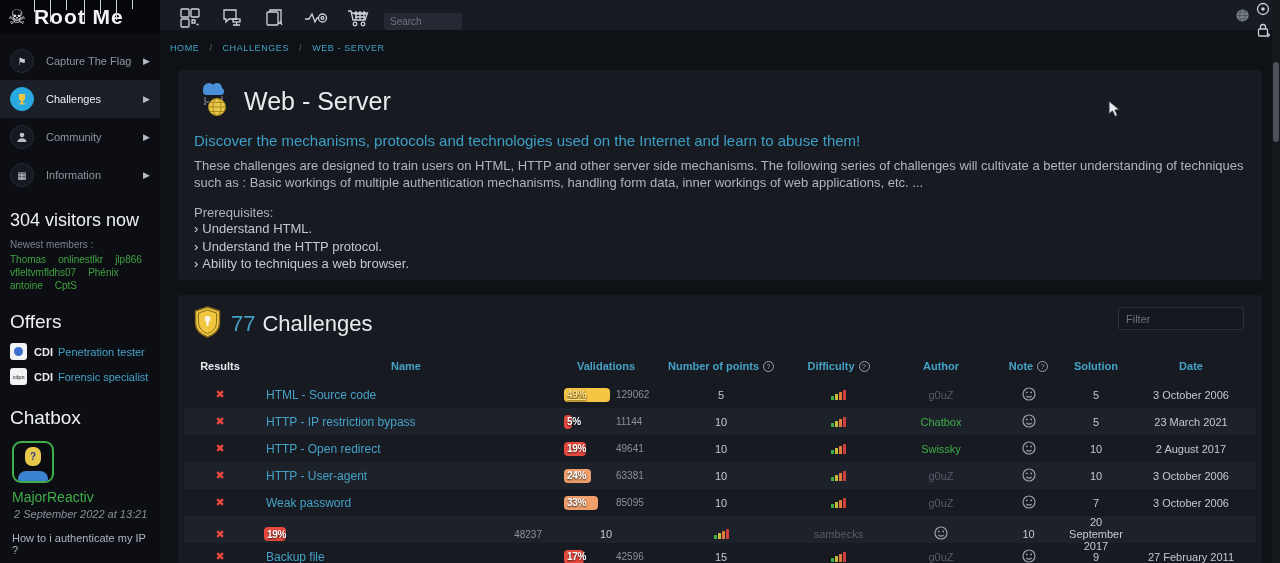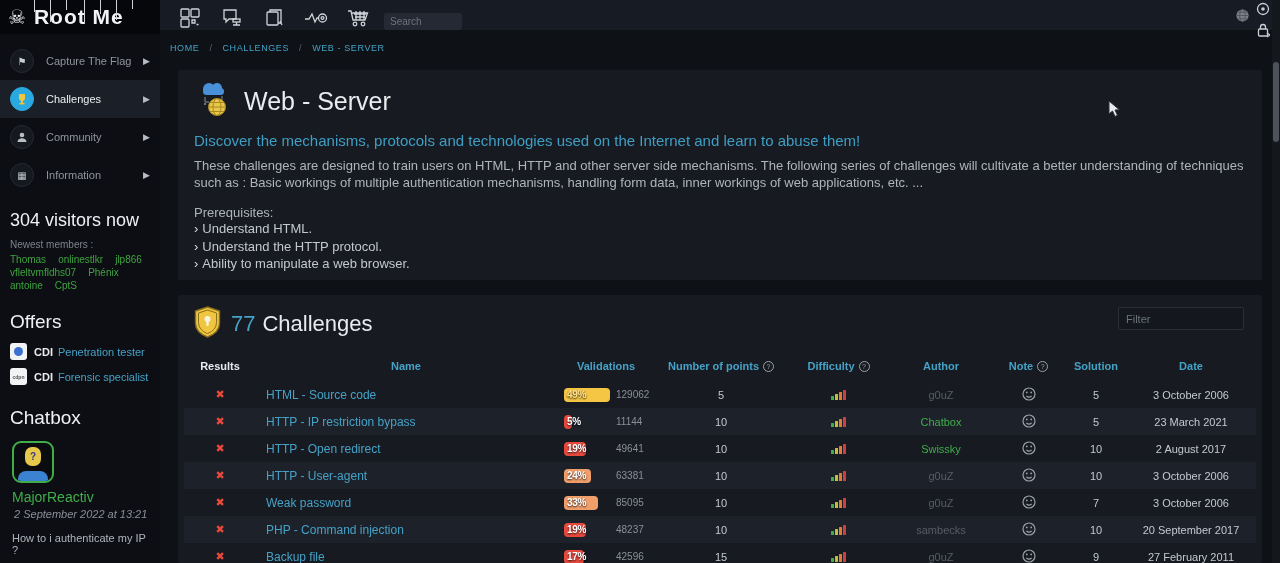--- a/index.html
+++ b/index.html
@@ -297,21 +297,21 @@
     </div>
     <div class="cat-sub">Discover the mechanisms, protocols and technologies used on the Internet and learn to abuse them!</div>
     <div class="cat-desc">These challenges are designed to train users on HTML, HTTP and other server side mechanisms. The following series of challenges will cultivate a better understanding of techniques such as : Basic workings of multiple authentication mechanisms, handling form data, inner workings of web applications, etc. ...</div>
     <div class="prereq-label">Prerequisites:</div>
     <div>
 
         <div class="prereq-line"><span class="chev">›</span><span>Understand HTML.</span></div>
 
         <div class="prereq-line"><span class="chev">›</span><span>Understand the HTTP protocol.</span></div>
 
-        <div class="prereq-line"><span class="chev">›</span><span>Ability to manipulate a web browser.</span></div>
+        <div class="prereq-line"><span class="chev">›</span><span>Ability to techniques a web browser.</span></div>
 
     </div>
   </section>
 
   <section class="panel panel-ch">
     <div class="ch-head">
       <span>
         <svg width="27" height="32" viewBox="0 0 27 32">
           <path d="M13.5 1 L25.5 5 V17 Q25.5 26.5 13.5 31 Q1.5 26.5 1.5 17 V5 Z" fill="#f0c63f" stroke="#8a6d1f" stroke-width="1.4"></path>
           <path d="M13.5 4 L22.5 7 V16.5 Q22.5 24 13.5 27.7 Q4.5 24 4.5 16.5 V7 Z" fill="none" stroke="#8a6d1f" stroke-width="1"></path>
@@ -337,21 +337,21 @@
     </div>
 
     <div>
 
         <div class="tgrid chrow">
           <span class="cell"><span class="redx">✖</span></span>
           <span class="cell name"><a>HTML - Source code</a></span>
           <span class="valcell">
             <span class="vbadge">
               <span class="bar" style="width: 46px; background: rgb(245, 198, 68);"></span>
-              <span class="lbl" style="color: rgb(255, 224, 138);">49%</span>
+              <span class="lbl" style="color: rgb(255, 224, 138); text-decoration: underline;">49%</span>
             </span>
             <span class="vcount">129062</span>
           </span>
           <span class="cell">5</span>
           <span class="cell">
             <span class="diffbars">
               <i style="height:4px;background:#3fae49"></i>
               <i style="height:6px;background:#c8bd3a"></i>
               <i style="height:8px;background:#e07b39"></i>
               <i style="height:10px;background:#cf3f3f"></i>
@@ -493,21 +493,20 @@
               <circle cx="9.2" cy="5.4" r=".9" fill="#9aa1ab"></circle>
               <path d="M4.4 9 q2.6 2.2 5.2 0" stroke="#9aa1ab" fill="none" stroke-width="1.2"></path>
             </svg>
           </span>
           <span class="cell">7</span>
           <span class="cell">3 October 2006</span>
         </div>
 
         <div class="tgrid chrow">
           <span class="cell"><span class="redx">✖</span></span>
-          <span class="cell name"><a>PHP - Command injection</a></span>
           <span class="valcell">
             <span class="vbadge">
               <span class="bar" style="width: 22px; background: rgb(232, 73, 60);"></span>
               <span class="lbl" style="color: rgb(255, 255, 255);">19%</span>
             </span>
             <span class="vcount">48237</span>
           </span>
           <span class="cell">10</span>
           <span class="cell">
             <span class="diffbars">

